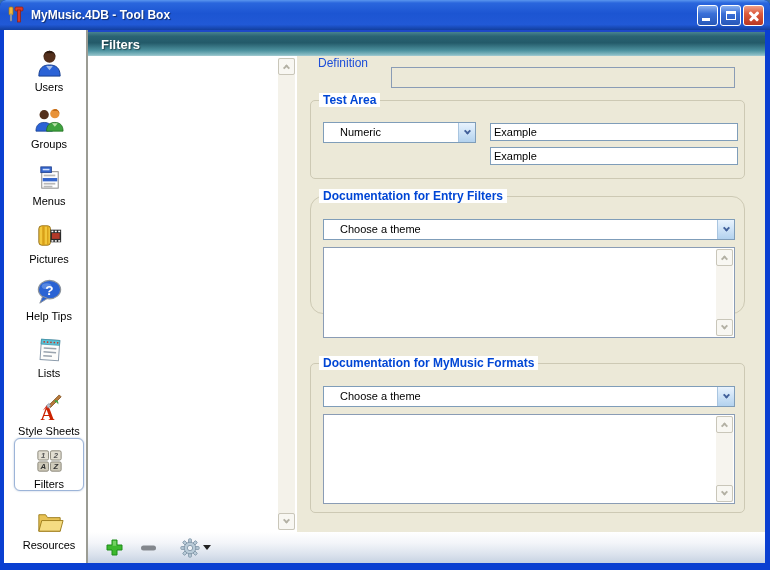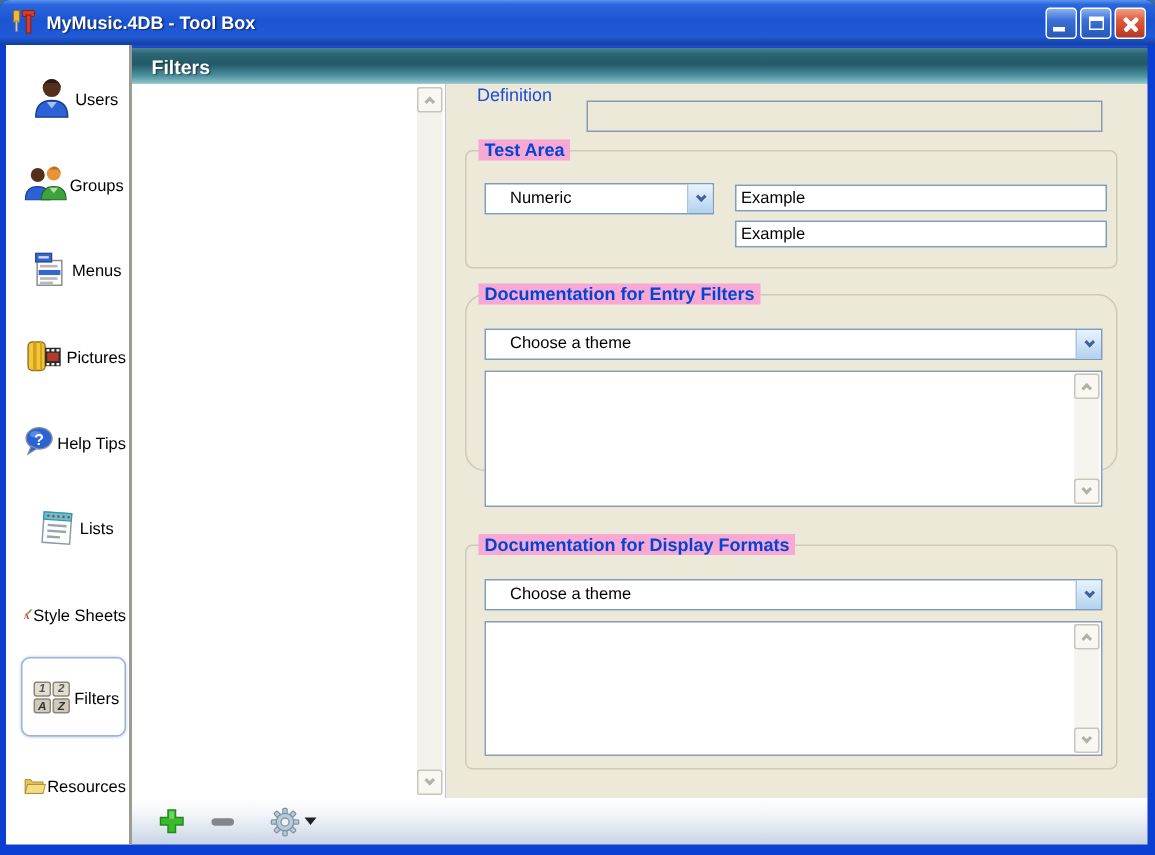--- a/index.html
+++ b/index.html
@@ -17,22 +17,22 @@
     background:linear-gradient(180deg,#8ab0ef 0%,#3a6fd8 40%,#2858b8 100%); }
   .winbtn.close { background:linear-gradient(180deg,#f0a088 0%,#dd5a3c 40%,#b93722 100%); }
   .glyph-min { position:absolute; left:4px; bottom:4px; width:8px; height:3px; background:#fff; }
   .glyph-max { position:absolute; left:5px; top:5px; width:10px; height:9px; border:1px solid #fff; border-top:3px solid #fff; }
   .glyph-close1,.glyph-close2 { position:absolute; left:4px; top:9px; width:12px; height:2.5px; background:#fff; border-radius:1px; }
   .glyph-close1 { transform:rotate(45deg);} .glyph-close2 { transform:rotate(-45deg);}
 
   
   .sidebar { position:absolute; left:4px; top:30px; width:84px; bottom:7px; background:#fff;
     border-right:2px solid #9b9c94; }
-  .side-item { position:absolute; left:10px; right:2px; height:55px; display:flex; flex-direction:row;
-    align-items:center; justify-content:center; cursor:pointer; }
+  .side-item { position:absolute; left:10px; right:2px; height:55px; display:flex; flex-direction:column;
+    align-items:center; justify-content:flex-end; cursor:pointer; }
   .side-item .lbl { font-size:11px; color:#000; margin-top:2px; white-space:nowrap; }
   .side-item.selected { border:1px solid #9cb4d8; border-radius:6px; background:#fff; box-shadow:0 0 2px rgba(120,150,190,.6); }
   .side-item svg { width:31px; height:31px; }
 
   
   .teal-header { position:absolute; left:88px; top:30px; right:5px; height:26px;
     background:linear-gradient(180deg,#48838f 0%,#2a6372 18%,#235a69 45%,#4e93a0 78%,#8abec6 96%,#a9cdd2 100%);
     border-top:2px solid #1e49c8; display:flex; align-items:center; }
   .teal-header .txt { color:#fff; font-weight:bold; font-size:13px; padding-left:13px; text-shadow:1px 1px 1px rgba(0,0,0,.45); }
 
@@ -48,21 +48,21 @@
 
   
   .right-panel { position:absolute; left:297px; top:56px; right:5px; bottom:38px; background:#ece9d8; font-size:11px; }
   .def-label { position:absolute; left:21px; top:0; font-size:12px; color:#1d4ed8; }
   .def-input { position:absolute; left:94px; top:11px; width:344px; height:21px; background:#ece9d8; border:1px solid #8a9cb5; }
 
   .groupbox { position:absolute; left:13px; width:435px; border:1px solid #cdc9b4; border-radius:5px; }
   .gb-test { top:44px; height:79px; }
   .gb-entry { top:140px; height:118px;border-radius:13px; }
   .gb-display { top:307px; height:150px; }
-  .legend { position:absolute; top:-8px; left:8px; background:#f9a8d4; padding:0 4px; color:#0046d5; font-weight:bold; font-size:12px; }
+  .legend { position:absolute; top:-8px; left:8px; background:#ffffff; padding:0 4px; color:#0046d5; font-weight:bold; font-size:12px; }
 
   .combo { position:absolute; height:21px; background:#fff; border:1px solid #7f9db9; font-size:11px; line-height:19px;
     padding-left:16px; color:#000; }
   .combo .cbtn { position:absolute; right:0; top:0; bottom:0; width:17px;
     background:linear-gradient(180deg,#e9f3fd 0%,#d0e4f7 45%,#b3d2ee 100%); border-left:1px solid #a9c5e0;
     display:flex; align-items:center; justify-content:center; }
   .combo .cbtn .cchev { width:5px; height:5px; border-right:2px solid #42609a; border-bottom:2px solid #42609a;
     transform:rotate(45deg) translate(-1px,-1px); }
 
   .combo-type { left:12px; top:21px; width:153px; }
@@ -276,21 +276,21 @@
               <div class="chev u"></div>
             </div>
           <div class="sbtn down">
               <div class="chev d"></div>
             </div>
         </div>
       </div>
     </div>
 
     <div class="groupbox gb-display">
-      <span class="legend">Documentation for Display Formats</span>
+      <span class="legend">Documentation for MyMusic Formats</span>
       <div class="combo combo-wide">
         <span>Choose a theme</span>
         <div class="cbtn">
             <div class="cchev"></div>
           </div>
       </div>
       <div class="docarea h2">
         <span></span>
         <div class="vscroll">
           <div class="sbtn up">

